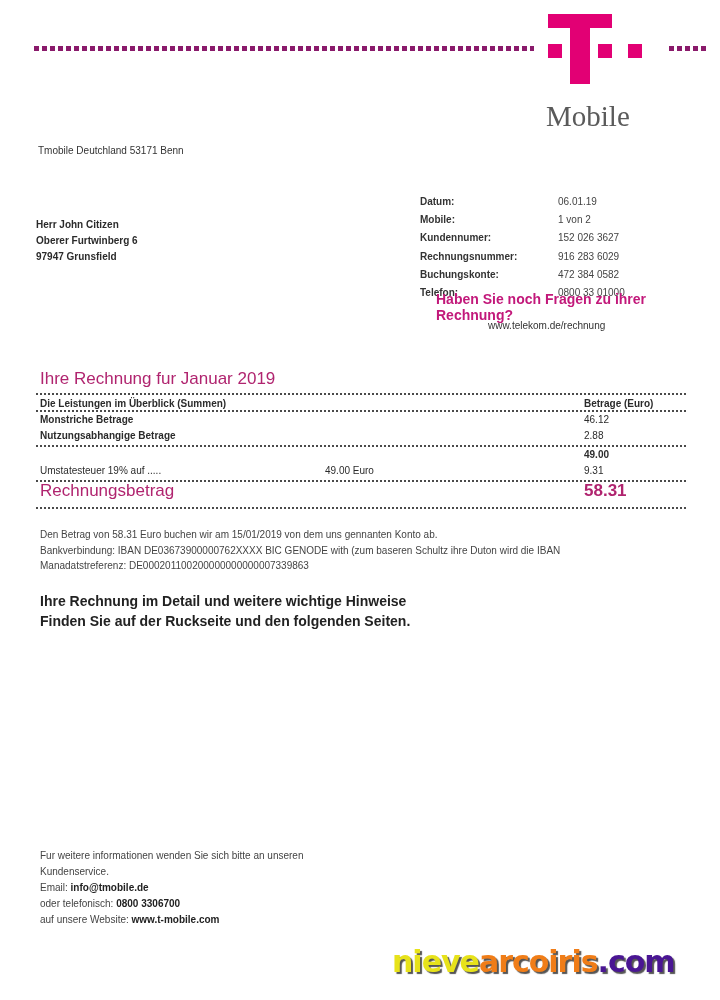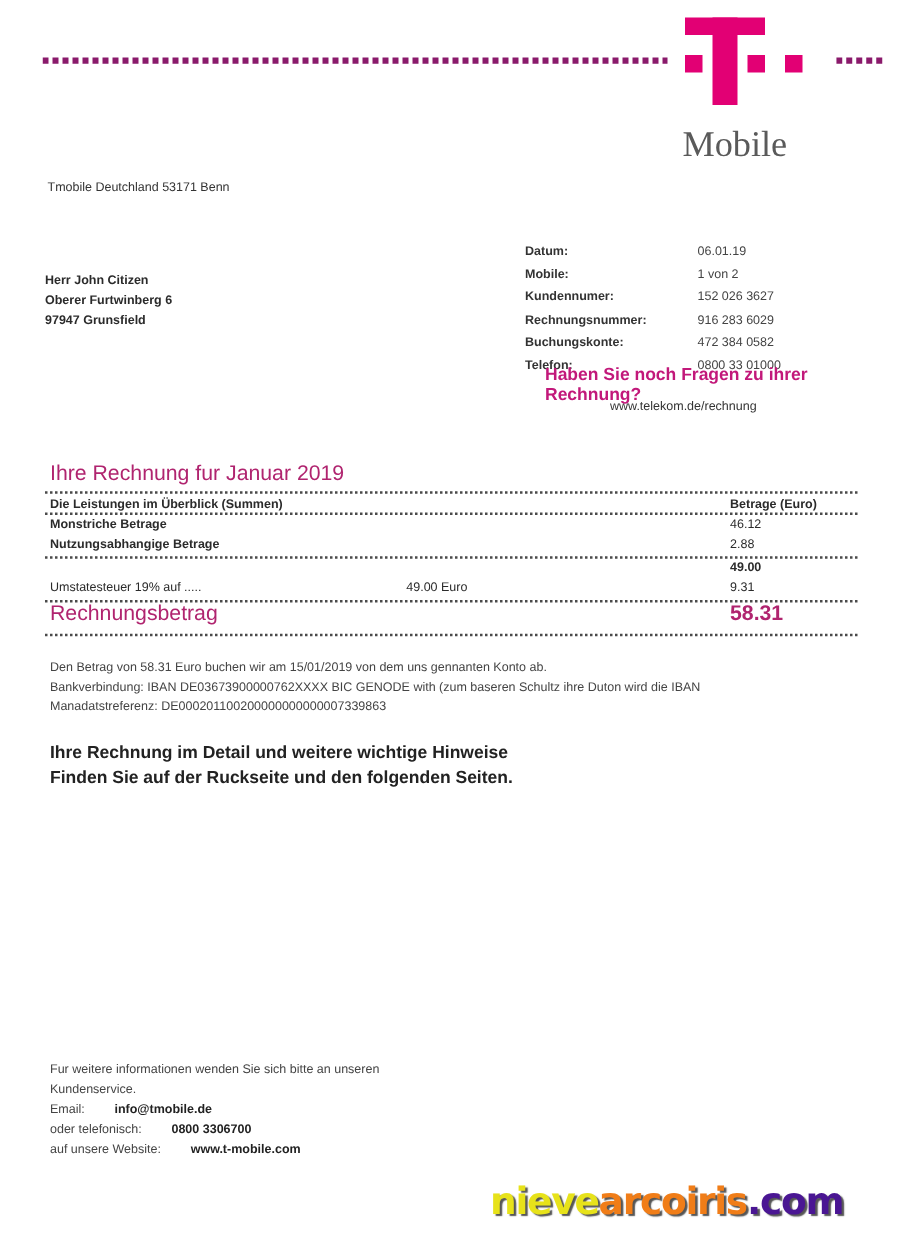--- a/index.html
+++ b/index.html
@@ -46,21 +46,21 @@
 
     .total { position: absolute; left: 40px; top: 481px; width: 640px; height: 22px; }
     .total .label { position: absolute; left: 0; top: 0; font-size: 17px; color: #b0246f; }
     .total .amt { position: absolute; left: 544px; top: 0; font-size: 17px; color: #b0246f; font-weight: bold; }
 
     .notes { position: absolute; left: 40px; top: 511px; font-size: 10px; line-height: 15.5px; color: #444; margin-top: 16px; }
 
     .detail { position: absolute; left: 40px; top: 591px; font-size: 14px; font-weight: bold; line-height: 20px; color: #222; }
 
     .footer { position: absolute; left: 40px; top: 848px; font-size: 10px; line-height: 16px; color: #444; }
-    .footer b { color: #222; margin-left: 21px; }
+    .footer b { color: #222; }
 
     .watermark { position: absolute; left: 392px; top: 944px; font-size: 30px; font-weight: bold;
       font-family: "DejaVu Sans", sans-serif; letter-spacing: -1px;
       text-shadow: 2px 2px 1px #555; }
     .wm-a { color: #e7e21a; }
     .wm-b { color: #f07d18; }
     .wm-c { color: #4a1693; }
   </style>
 </head>
 <body>

